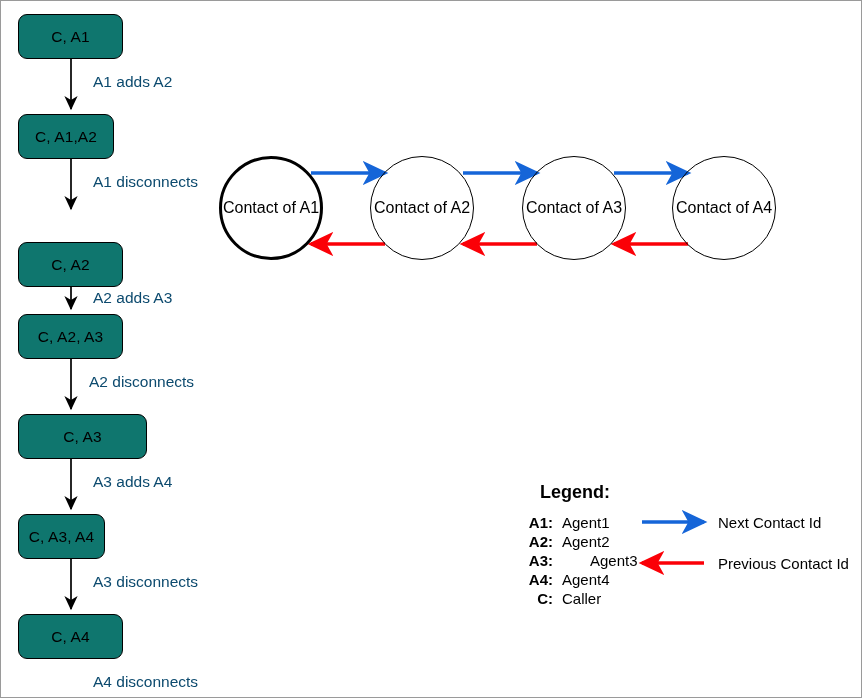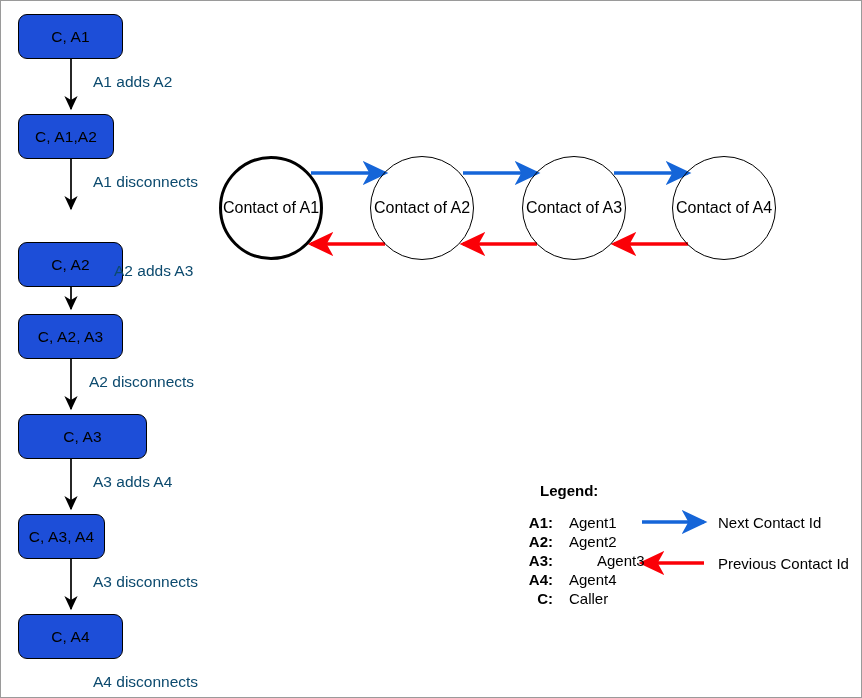--- a/index.html
+++ b/index.html
@@ -24,21 +24,21 @@
     left: 0;
     top: 0;
     width: 862px;
     height: 698px;
   }
   .flow-box {
     position: absolute;
     box-sizing: border-box;
     border: 1.6px solid #000000;
     border-radius: 9px;
-    background: #1d4ed8;
+    background: #0f766e;
     display: flex;
     align-items: center;
     justify-content: center;
     font-size: 15.5px;
     color: #000000;
     letter-spacing: 0.1px;
   }
   .flow-label {
     position: absolute;
     font-size: 15.5px;
@@ -56,41 +56,41 @@
     justify-content: center;
     font-size: 16px;
     color: #000000;
     white-space: nowrap;
   }
   .node-circle.emphasis {
     border-width: 3.2px;
   }
   .legend-title {
     position: absolute;
-    font-size: 15px;
+    font-size: 18px;
     font-weight: bold;
     color: #000000;
     white-space: nowrap;
   }
   .legend-entry {
     position: absolute;
     font-size: 15px;
     color: #000000;
     white-space: nowrap;
     display: flex;
     align-items: baseline;
   }
   .legend-entry .lk {
     font-weight: bold;
     text-align: right;
     width: 28px;
     display: inline-block;
   }
   .legend-entry .lv {
-    margin-left: 16px;
+    margin-left: 9px;
   }
   .legend-arrow-label {
     position: absolute;
     font-size: 15px;
     color: #000000;
     white-space: nowrap;
   }
 </style>
 </head>
 <body>
@@ -174,21 +174,21 @@
   </div>
   <div class="flow-box" style="left:17px; top:513px; width:87px; height:45px;">
     <span>C, A3, A4</span>
   </div>
   <div class="flow-box" style="left:17px; top:613px; width:105px; height:45px;">
     <span>C, A4</span>
   </div>
 
   <div class="flow-label" style="left:92px; top:72px;">A1 adds A2</div>
   <div class="flow-label" style="left:92px; top:172px;">A1 disconnects</div>
-  <div class="flow-label" style="left:92px; top:261px;margin-left:21px;">A2 adds A3</div>
+  <div class="flow-label" style="left:92px; top:288px;">A2 adds A3</div>
   <div class="flow-label" style="left:88px; top:372px;">A2 disconnects</div>
   <div class="flow-label" style="left:92px; top:472px;">A3 adds A4</div>
   <div class="flow-label" style="left:92px; top:572px;">A3 disconnects</div>
   <div class="flow-label" style="left:92px; top:672px;">A4 disconnects</div>
 
   <div class="node-circle emphasis" style="left:218px; top:155px; width:104px; height:104px;">
     <span>Contact of A1</span>
   </div>
   <div class="node-circle" style="left:369px; top:155px; width:104px; height:104px;">
     <span>Contact of A2</span>

